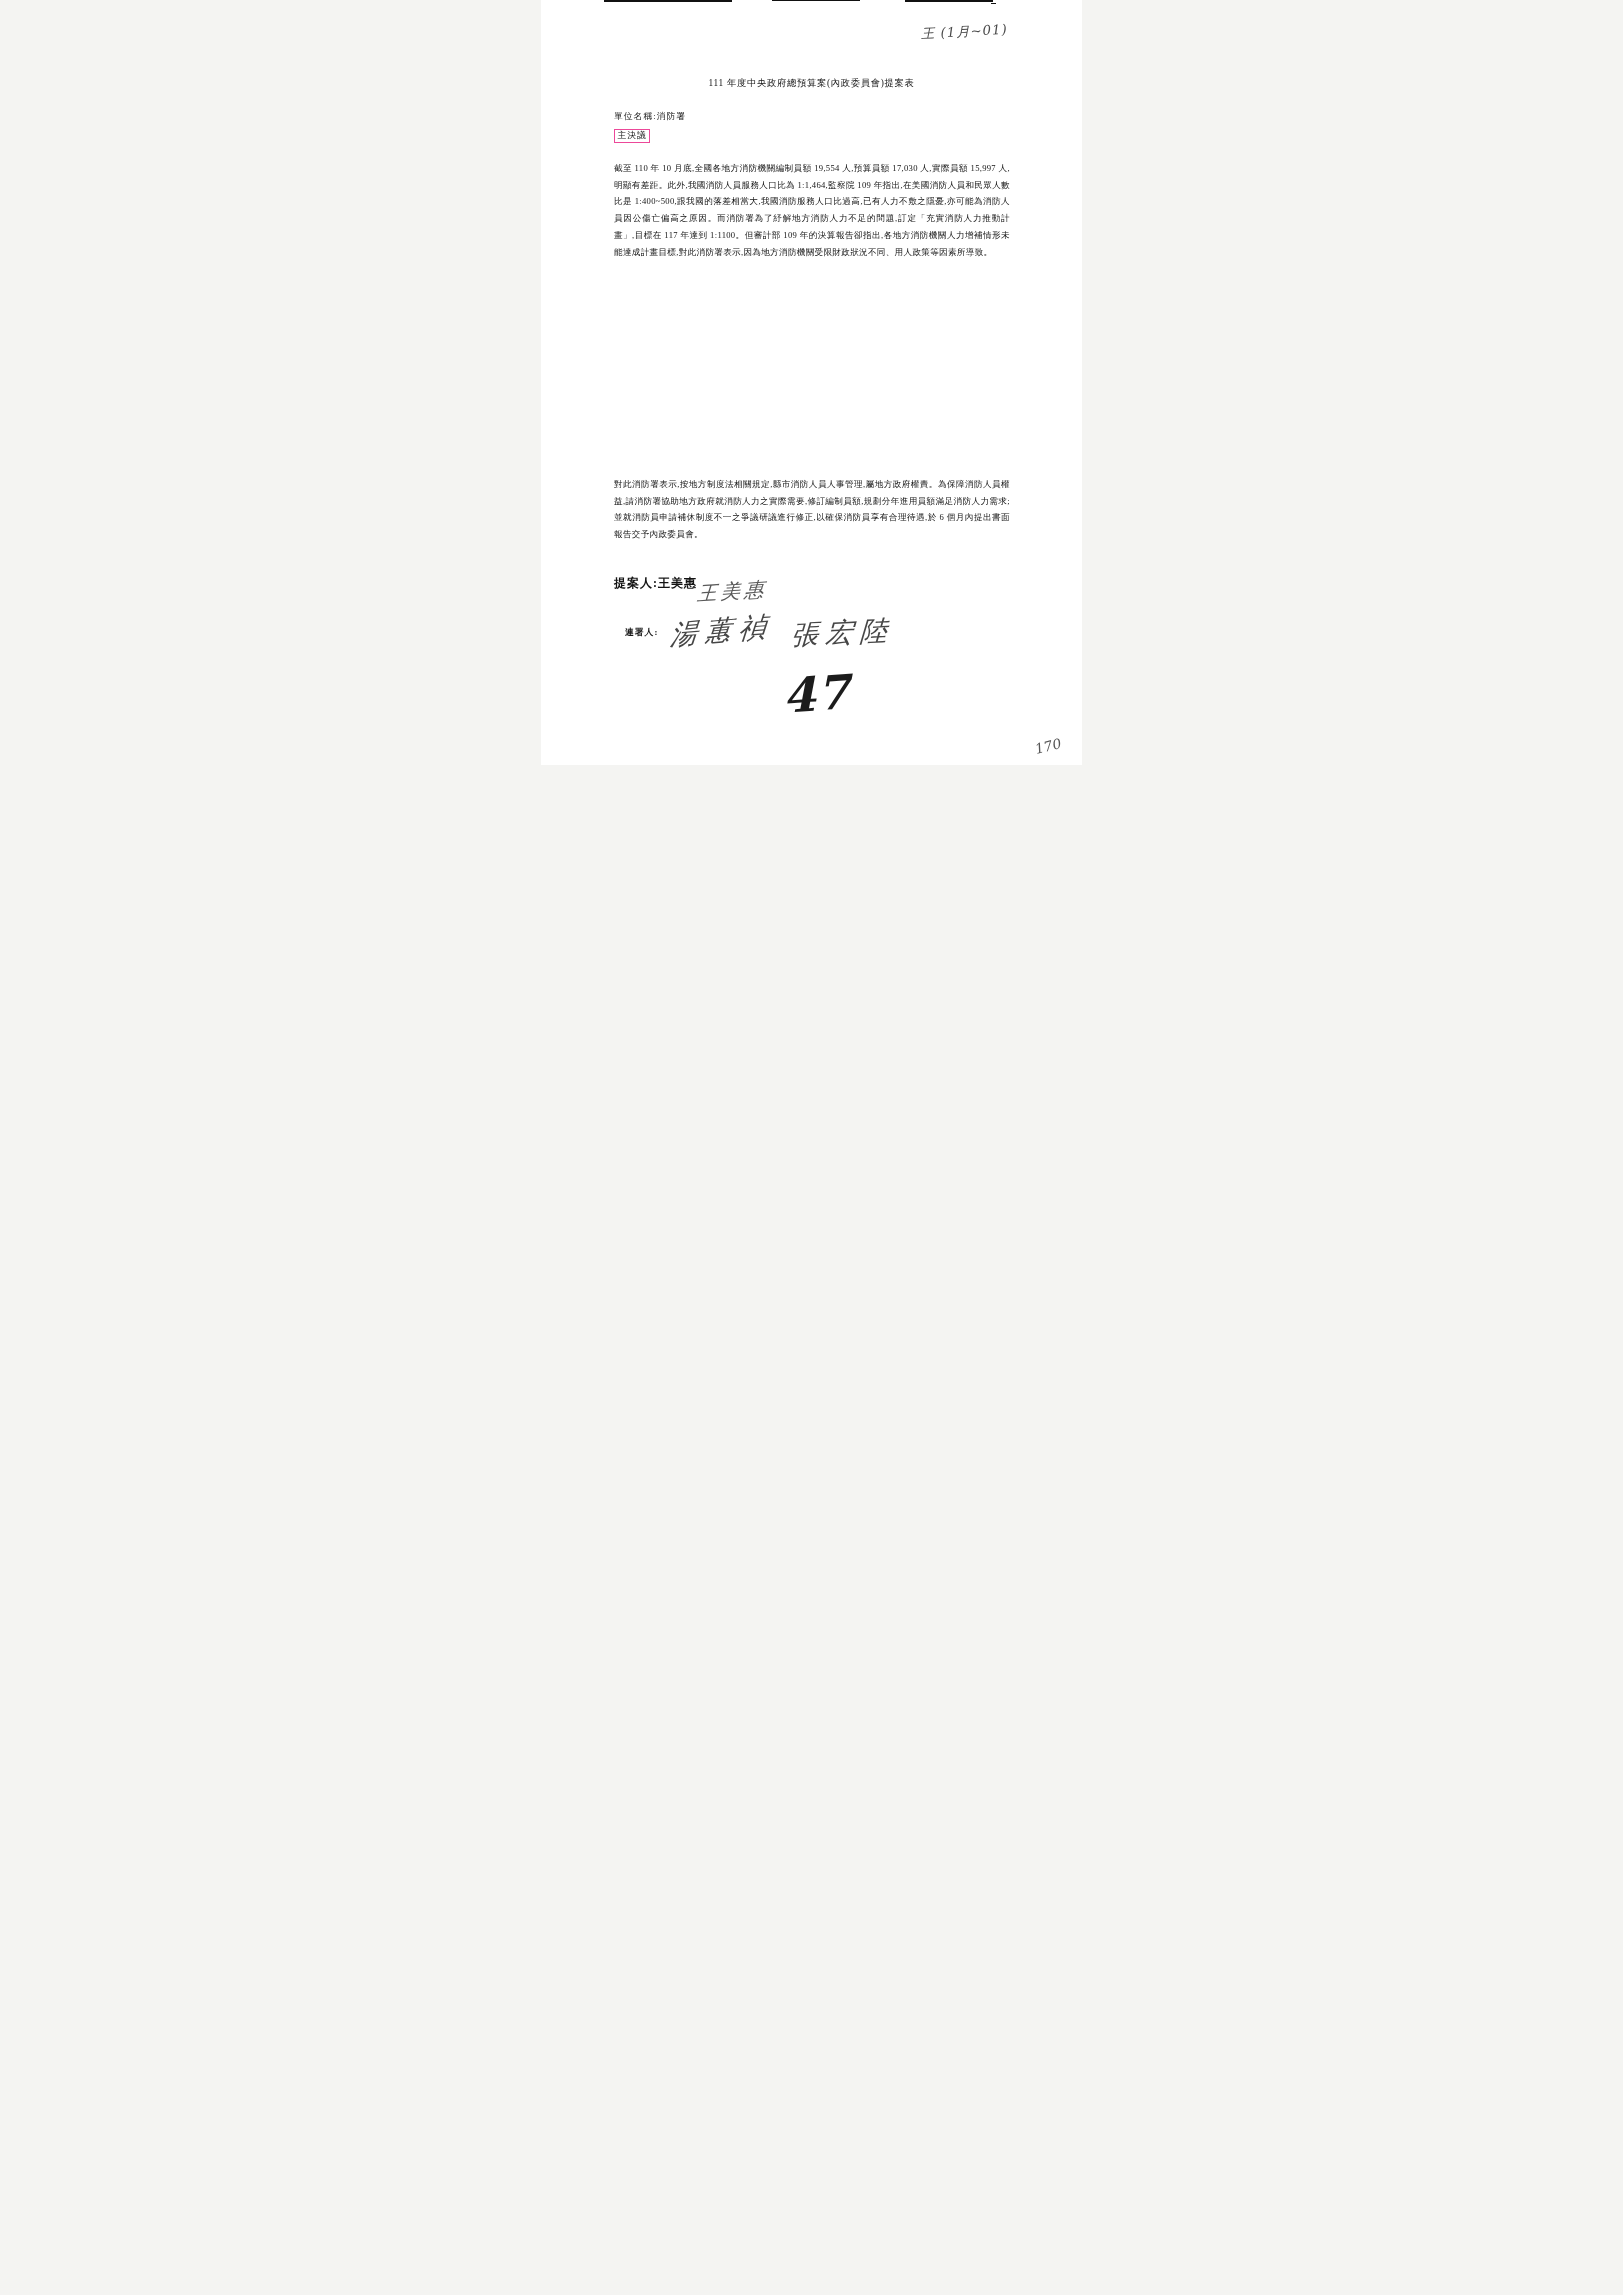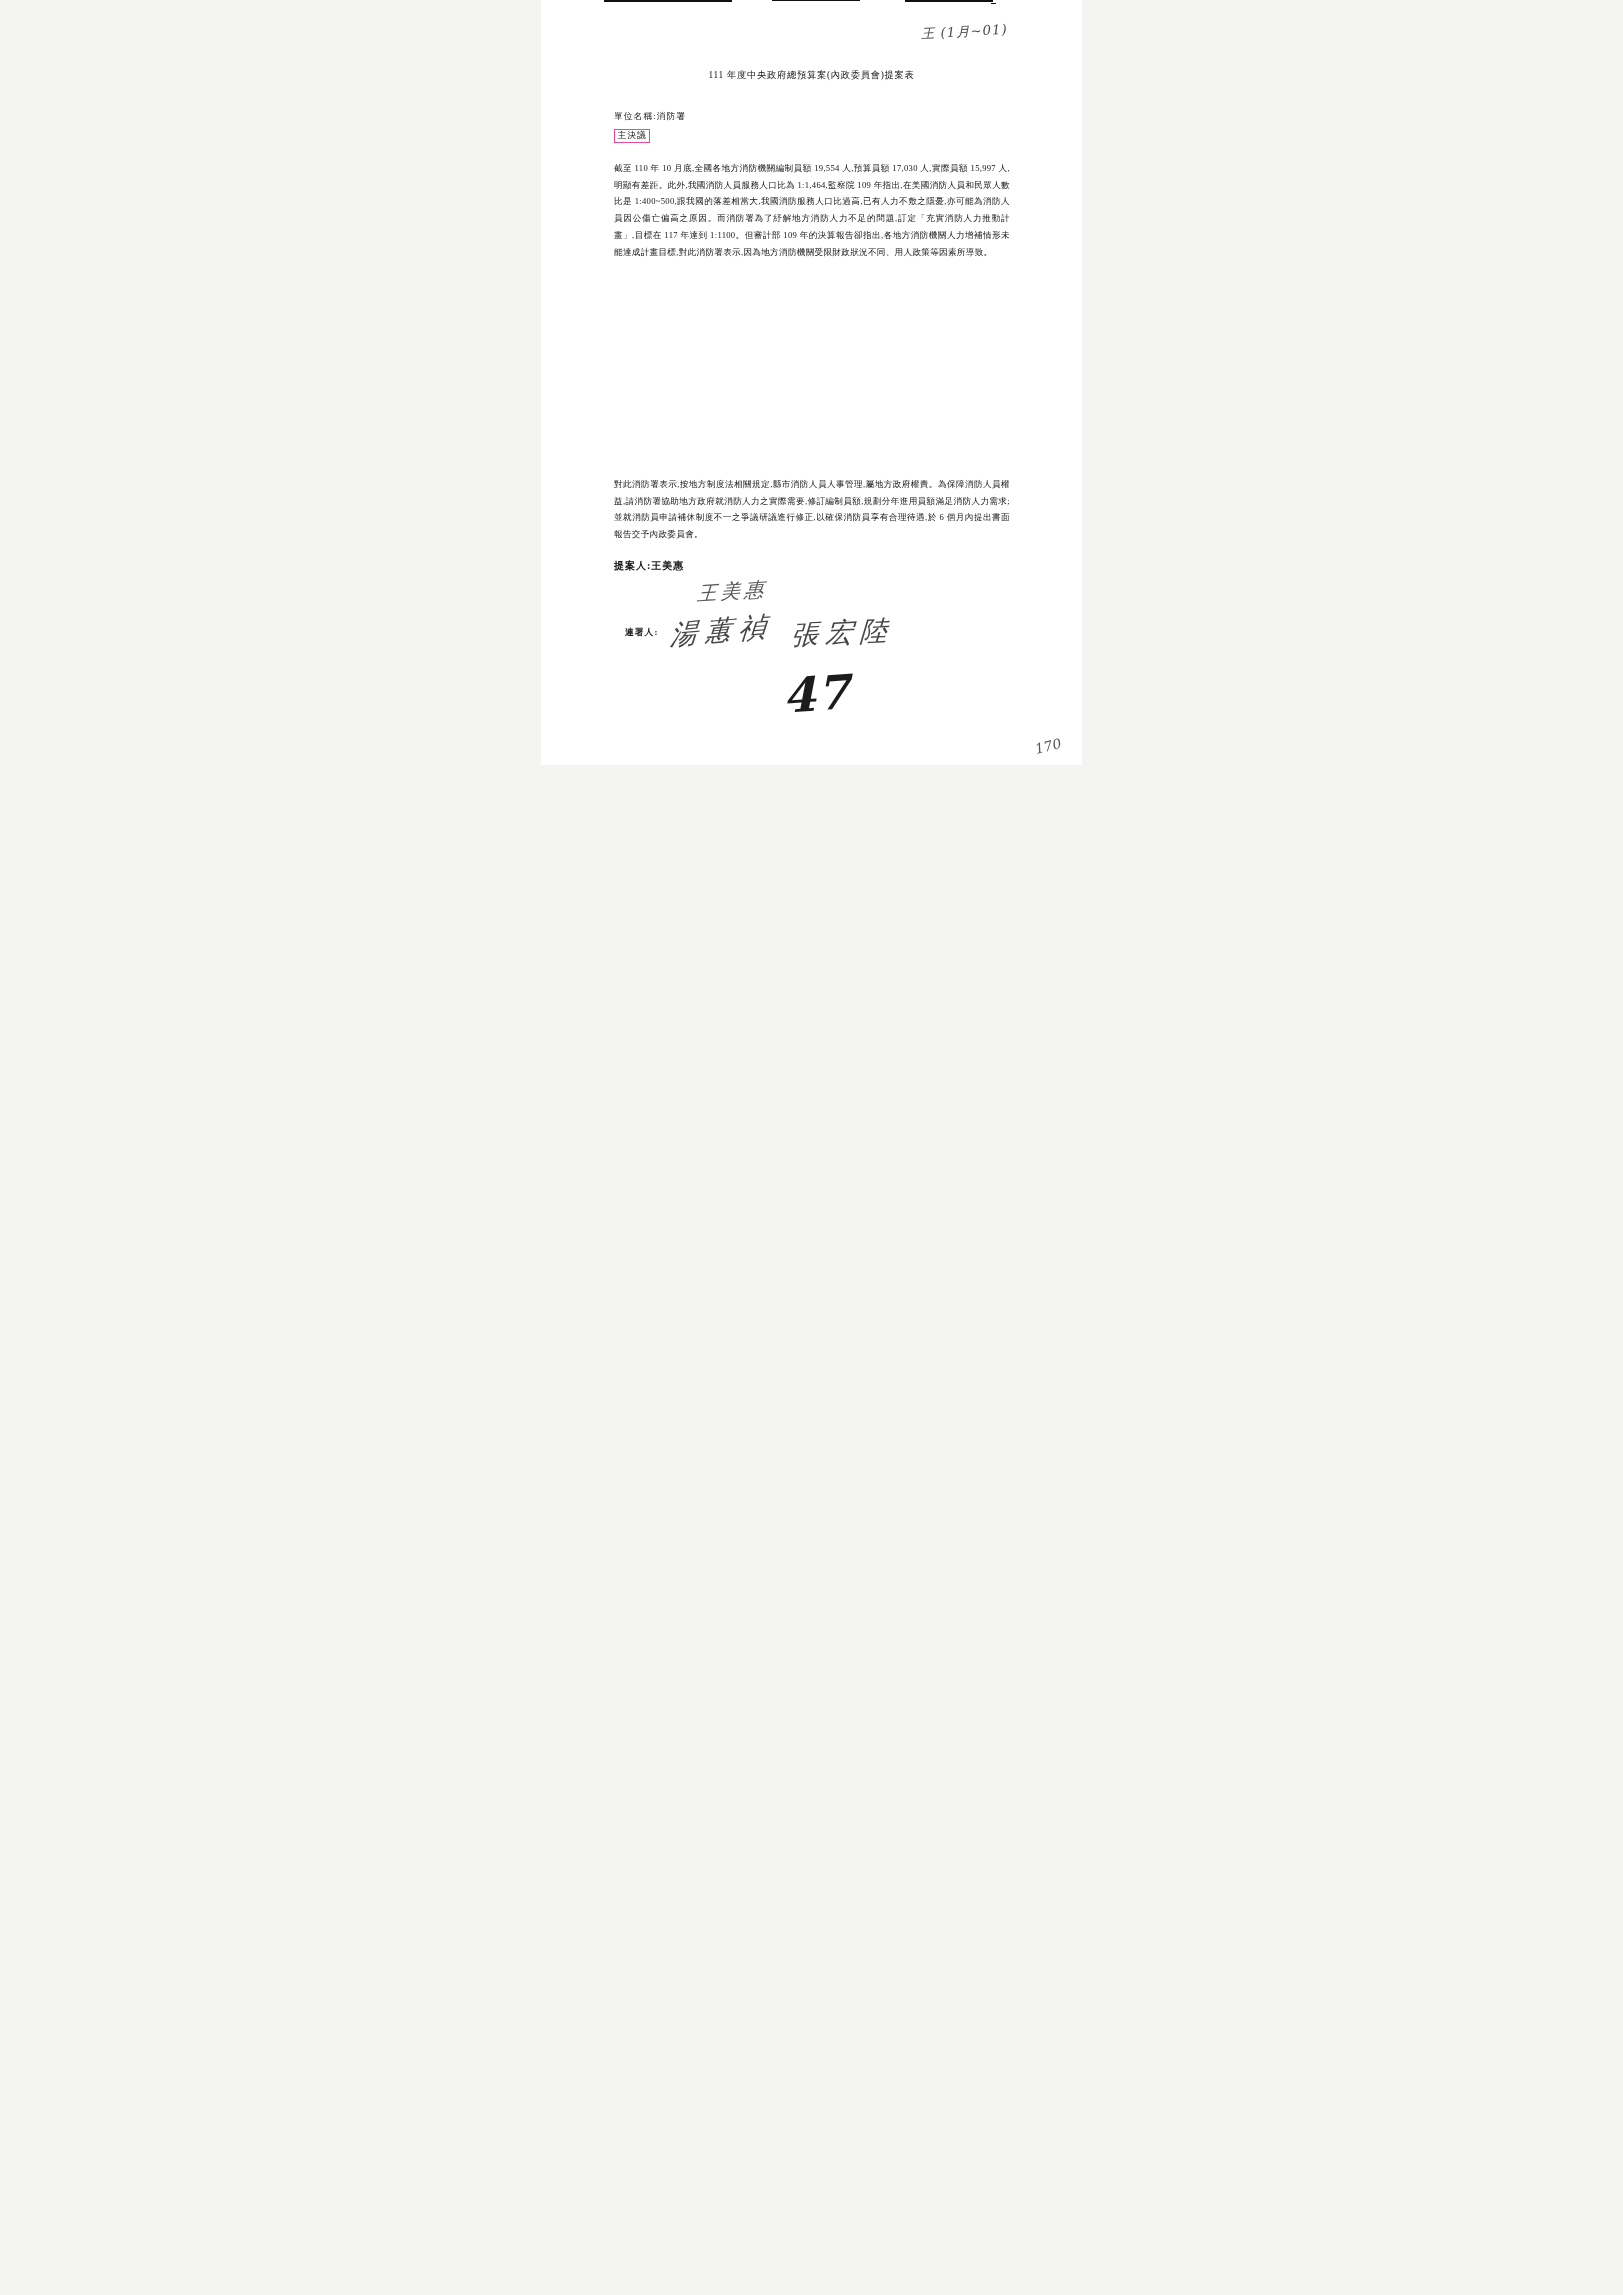--- a/index.html
+++ b/index.html
@@ -34,21 +34,21 @@
     font-size: 13.3px;
     color: #4a4a4a;
     font-style: italic;
     transform: rotate(-3deg);
     letter-spacing: 1px;
     font-family: "DejaVu Serif", serif;
   }
 
   .title {
     position: absolute;
-    top: 69px;
+    top: 77px;
     left: 0;
     width: 100%;
     text-align: center;
     font-size: 9.3px;
     letter-spacing: 0.7px;
   }
 
   .unit-line {
     position: absolute;
     top: 111px;
@@ -76,23 +76,23 @@
     line-height: 16.7px;
     text-align: justify;
     letter-spacing: 0.3px;
   }
   .para.p1 { top: 160px; }
   .para.p2 { top: 350px; }
   .para.p3 { top: 476px; }
 
   .proposer-line {
     position: absolute;
-    top: 559px;
-    left: 73px;
-    font-size: 10px;
+    top: 575px;
+    left: 73px;
+    font-size: 12px;
     letter-spacing: 1px;
     font-weight: bold;
   }
   .sig-proposer {
     position: absolute;
     top: 578px;
     left: 156px;
     font-size: 19.7px;
     color: #3c3c3c;
     font-style: italic;

